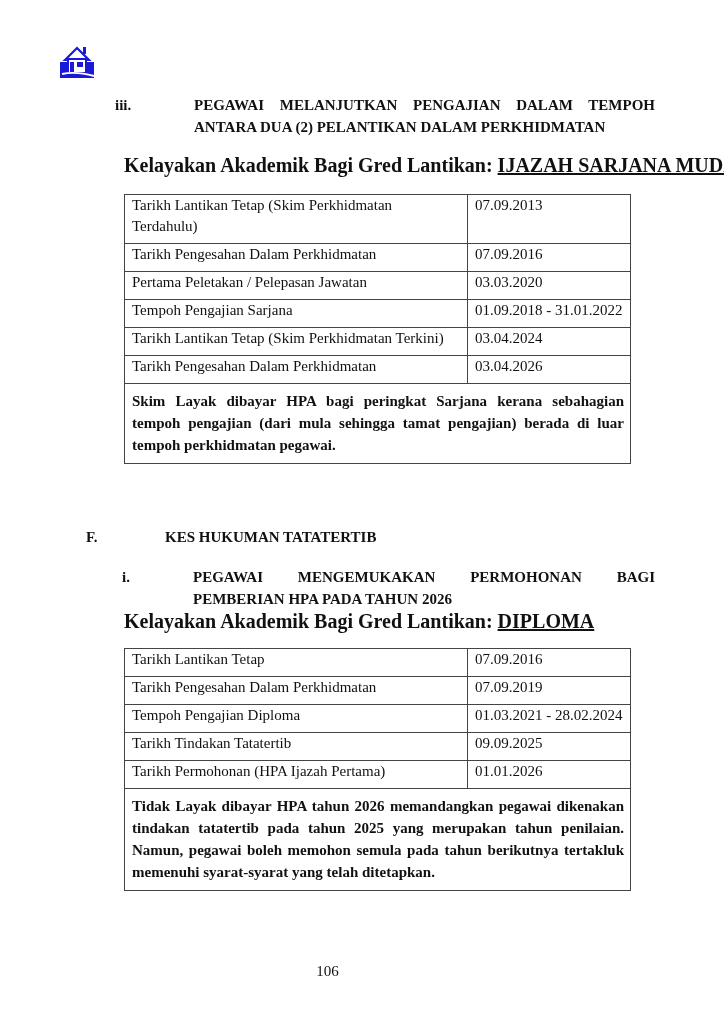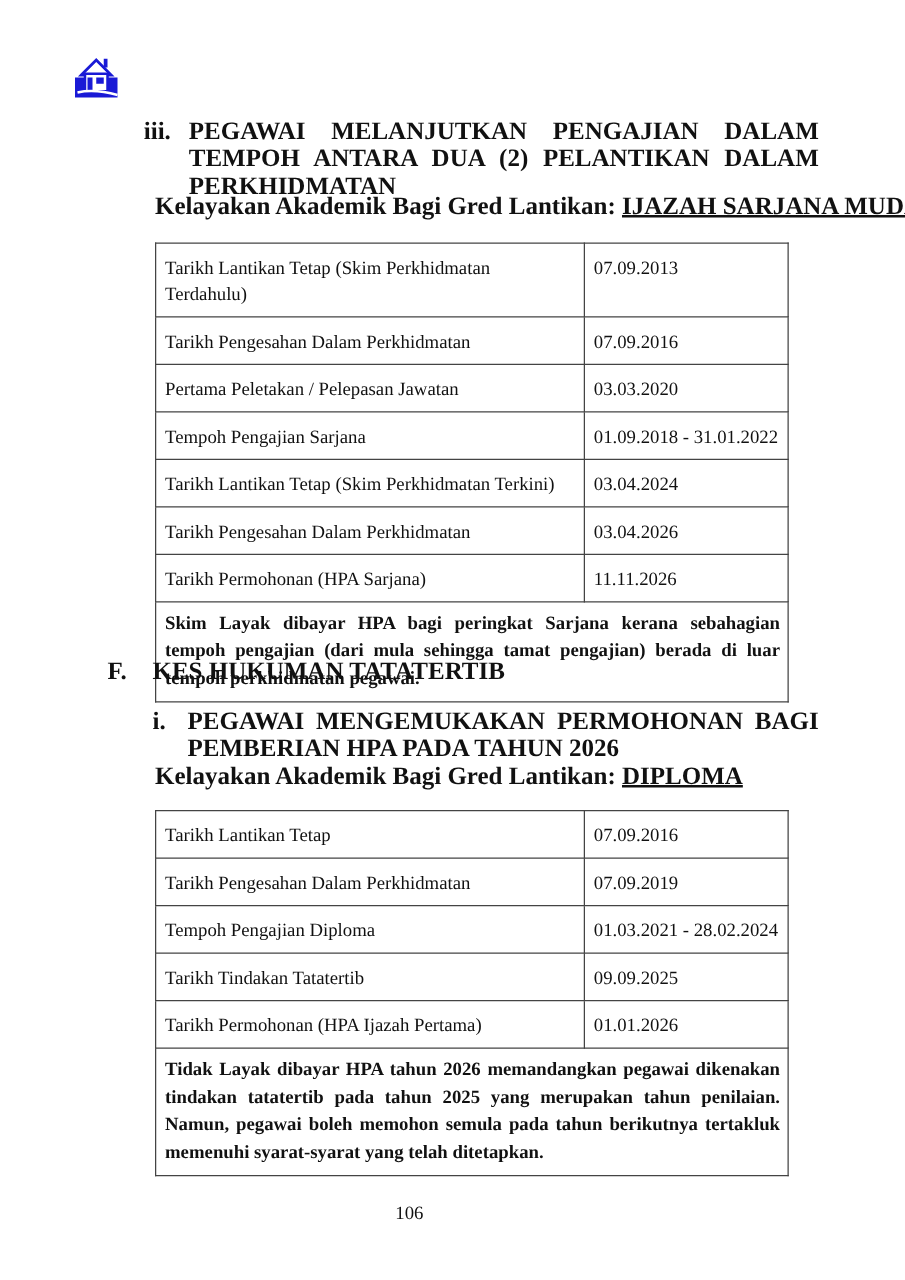--- a/index.html
+++ b/index.html
@@ -19,22 +19,23 @@
       position: absolute;
       left: 58px;
       top: 44px;
       width: 38px;
       height: 36px;
     }
     .heading-row {
       position: absolute;
       display: flex;
       font-weight: bold;
-      font-size: 20px;
+      font-size: 15px;
       line-height: 22px;
+      gap: 43px;
     }
     .heading-num {
       flex: 0 0 auto;
     }
     .heading-text {
       text-align: justify;
       text-align-last: left;
     }
     .qual-line {
       position: absolute;
@@ -49,21 +50,21 @@
     table.data-table {
       position: absolute;
       left: 124px;
       width: 507px;
       border-collapse: collapse;
       font-size: 15px;
       table-layout: fixed;
     }
     table.data-table td {
       border: 1.3px solid #444444;
-      padding: 10px 6px 6px 7px;
+      padding: 0 6px 6px 7px;
       vertical-align: top;
       line-height: 21px;
     }
     table.data-table td.label-cell {
       width: 329px;
     }
     table.data-table td.value-cell {
       width: auto;
     }
     table.data-table td.note-cell {
@@ -126,24 +127,20 @@
     </tr>
     <tr>
       <td class="label-cell">Tarikh Lantikan Tetap (Skim Perkhidmatan Terkini)</td>
       <td class="value-cell">03.04.2024</td>
     </tr>
     <tr>
       <td class="label-cell">Tarikh Pengesahan Dalam Perkhidmatan</td>
       <td class="value-cell">03.04.2026</td>
     </tr>
     <tr>
-      <td class="label-cell">Tarikh Permohonan (HPA Sarjana)</td>
-      <td class="value-cell">11.11.2026</td>
-    </tr>
-    <tr>
       <td class="note-cell" colspan="2">Skim Layak dibayar HPA bagi peringkat Sarjana kerana sebahagian tempoh pengajian (dari mula sehingga tamat pengajian) berada di luar tempoh perkhidmatan pegawai.</td>
     </tr>
   </tbody>
 </table>
 
 <div class="heading-row" style="left:86px; top:526px; width:570px;">
   <span class="heading-num" style="width:36px;">F.</span>
   <span>KES HUKUMAN TATATERTIB</span>
 </div>
 

